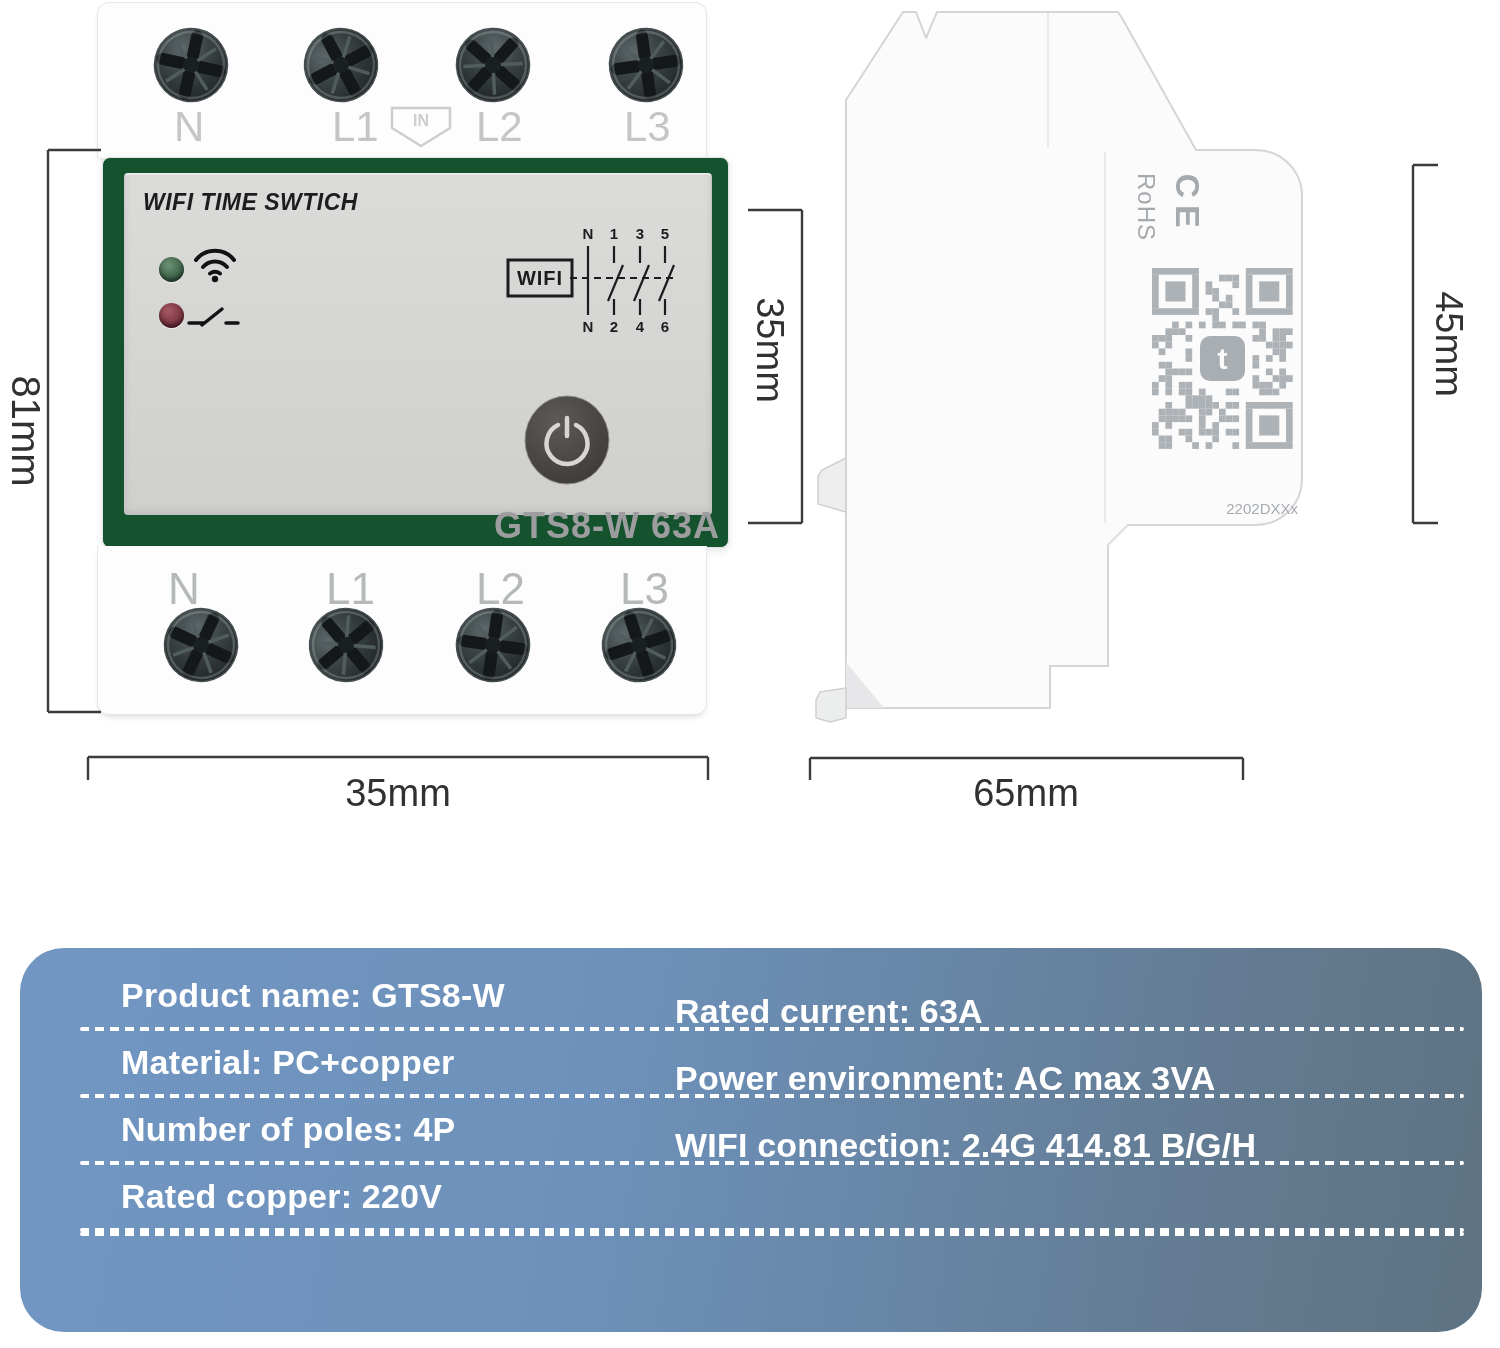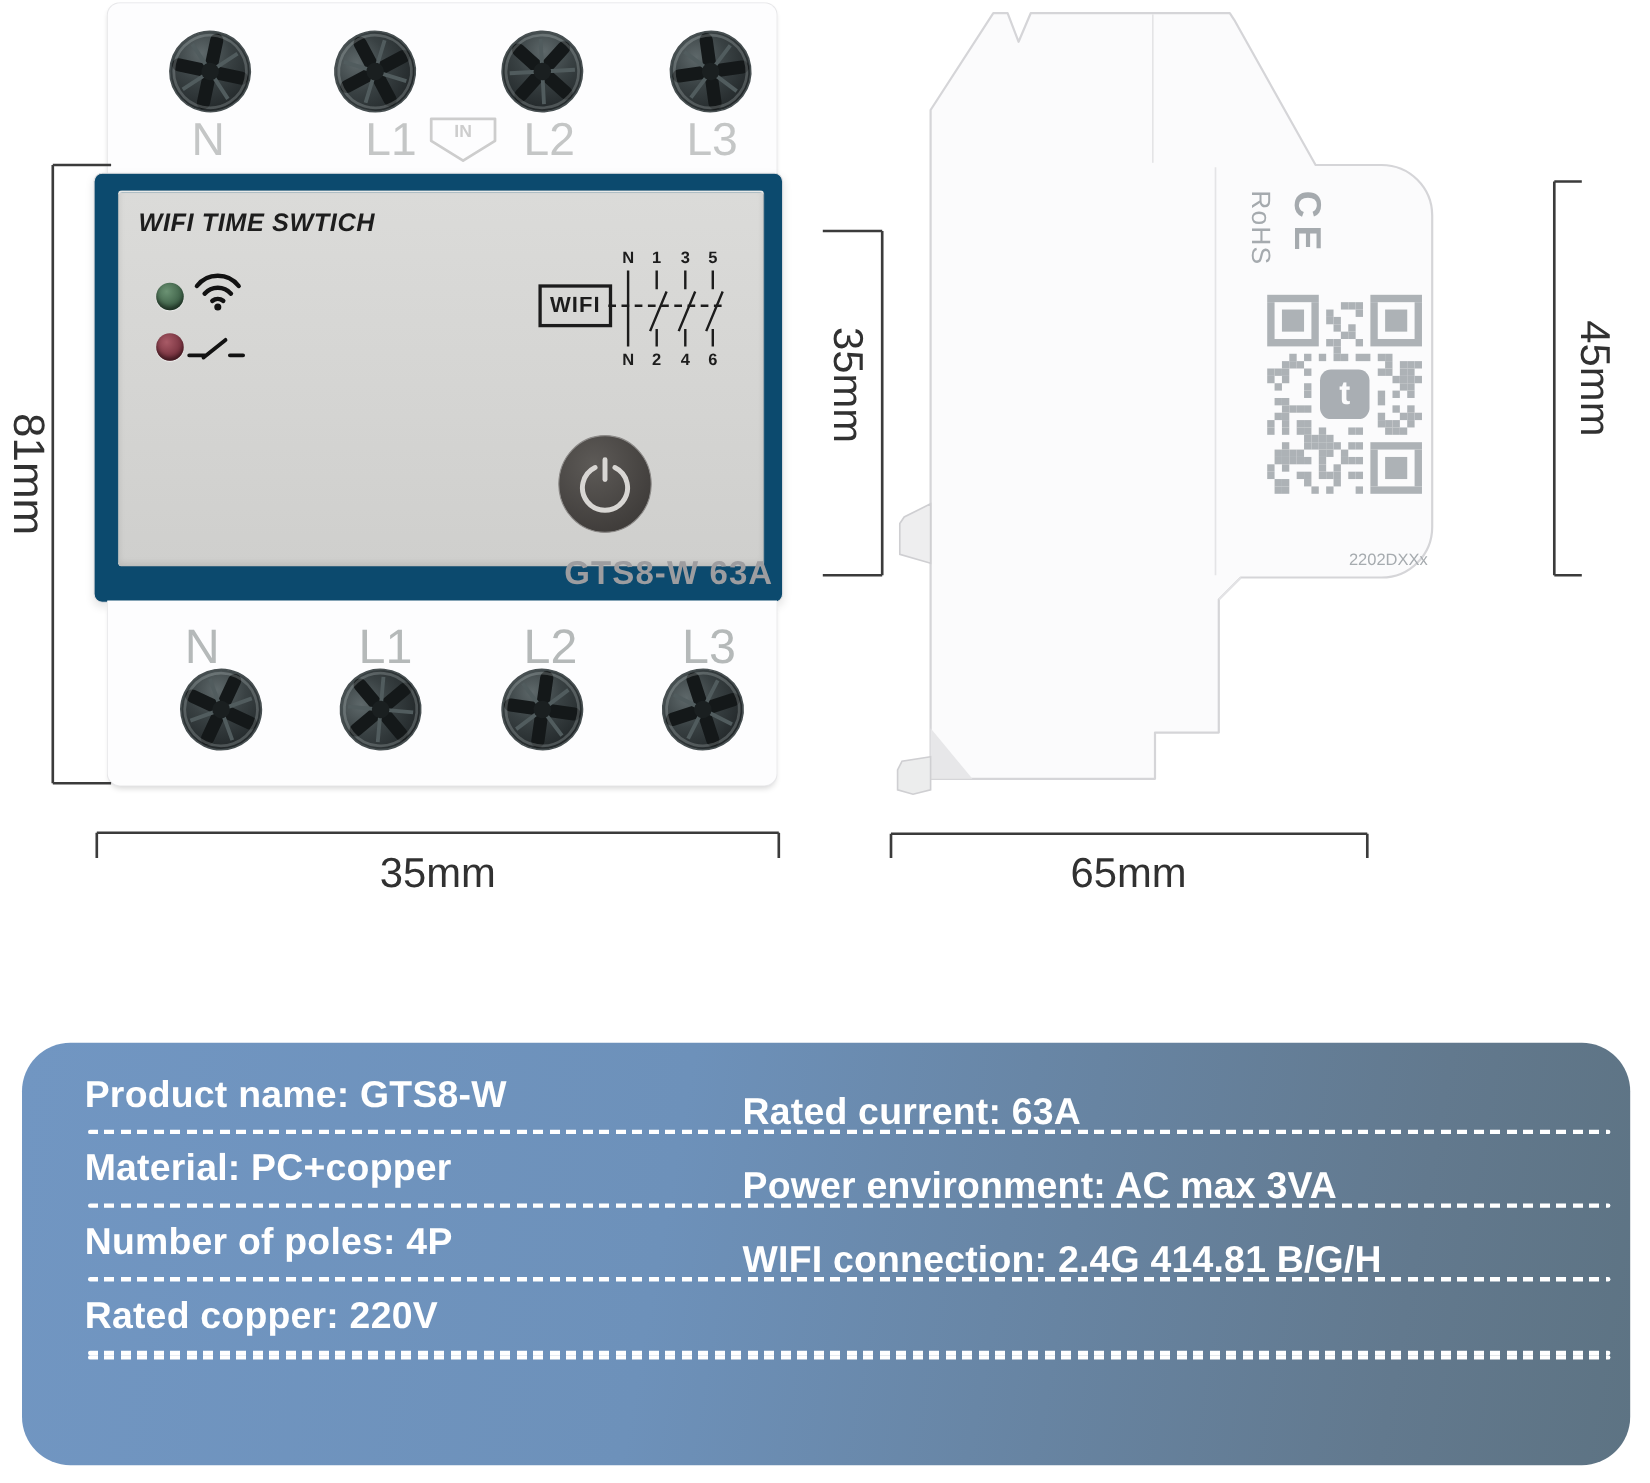--- a/index.html
+++ b/index.html
@@ -7,48 +7,48 @@
           font-family:"Liberation Sans", sans-serif;}
   .abs{position:absolute;}
 
   
   .fv-top-block{left:97px;top:2px;width:608px;height:155px;background:#fdfdfe;
     border:1px solid #e7e7e9;border-bottom:none;border-radius:12px 12px 0 0;
     box-shadow:0 3px 5px -2px rgba(0,0,0,.18);}
   .fv-bottom-block{left:97px;top:546px;width:608px;height:168px;background:#fdfdfe;
     border:1px solid #e7e7e9;border-top:none;border-radius:0 0 12px 12px;
     box-shadow:0 4px 6px -3px rgba(0,0,0,.18);}
-  .fv-body{left:85px;top:157px;width:625px;height:389px;background:#0c4a6e;
+  .fv-body{left:102px;top:157px;width:625px;height:389px;background:#14532d;
     border:1px solid #e3e3e5;border-radius:8px;box-shadow:0 3px 8px rgba(0,0,0,.10);}
   .fv-panel{position:absolute;left:21px;top:15px;width:586px;height:340px;border-radius:4px;
     background:linear-gradient(180deg,#dbdbd9 0%,#d4d4d2 60%,#cfcfcd 100%);
     border-top:2px solid #eaeae8;border-left:1px solid #c9c9c7;border-right:1px solid #c2c2c0;
     box-shadow:inset 0 -3px 6px rgba(0,0,0,.10);}
   .panel-title{position:absolute;left:18px;top:14px;font-size:23px;font-weight:700;
     font-style:italic;color:#1d1d1d;letter-spacing:.5px;}
   .led{position:absolute;width:25px;height:25px;border-radius:50%;
     box-shadow:inset 0 -3px 4px rgba(0,0,0,.45), 0 1px 1px rgba(255,255,255,.6);}
   .led-green{left:34px;top:82px;background:radial-gradient(circle at 38% 32%,#6b9273,#35573f 75%);}
   .led-red{left:34px;top:128px;background:radial-gradient(circle at 38% 32%,#a85a66,#6e2a37 75%);}
   .terminal-label{position:absolute;color:#c4c6c6;font-size:42px;font-weight:400;}
   .fv-bottom-block .terminal-label{color:#b5b9b9;font-size:44px;}
   .screw{position:absolute;width:80px;height:80px;}
-  .model-label{position:absolute;right:8px;top:347px;font-size:30px;font-weight:700;
+  .model-label{position:absolute;right:8px;top:347px;font-size:36px;font-weight:700;
     color:#9d9da0;letter-spacing:1px;}
 
   
   .layer{left:0;top:0;}
 
   
   .spec-table{left:20px;top:948px;width:1462px;height:384px;border-radius:44px;
     background:linear-gradient(100deg,#7196c2 0%,#6d91ba 40%,#62798e 85%,#5d7383 100%);
     padding-top:16px;box-sizing:border-box;}
   .spec-row{display:flex;align-items:center;height:63px;}
   .spec-cell{color:#ffffff;font-size:34px;font-weight:700;letter-spacing:.2px;white-space:nowrap;}
-  .spec-cell.left{flex:0 0 655px;padding-left:57px;box-sizing:border-box;}
+  .spec-cell.left{flex:0 0 655px;padding-left:101px;box-sizing:border-box;}
   .spec-cell.right{flex:1;margin-top:32px;}
   .spec-sep{height:4px;margin:0 18px 0 60px;border-radius:2px;
     background-image:repeating-linear-gradient(90deg,#ffffff 0 9px,transparent 9px 15px);}
   .condensed{display:inline-block;transform:scaleX(.78);transform-origin:left center;font-size:33px;}
 </style>
 </head>
 <body>
 
 <div class="canvas">
 

